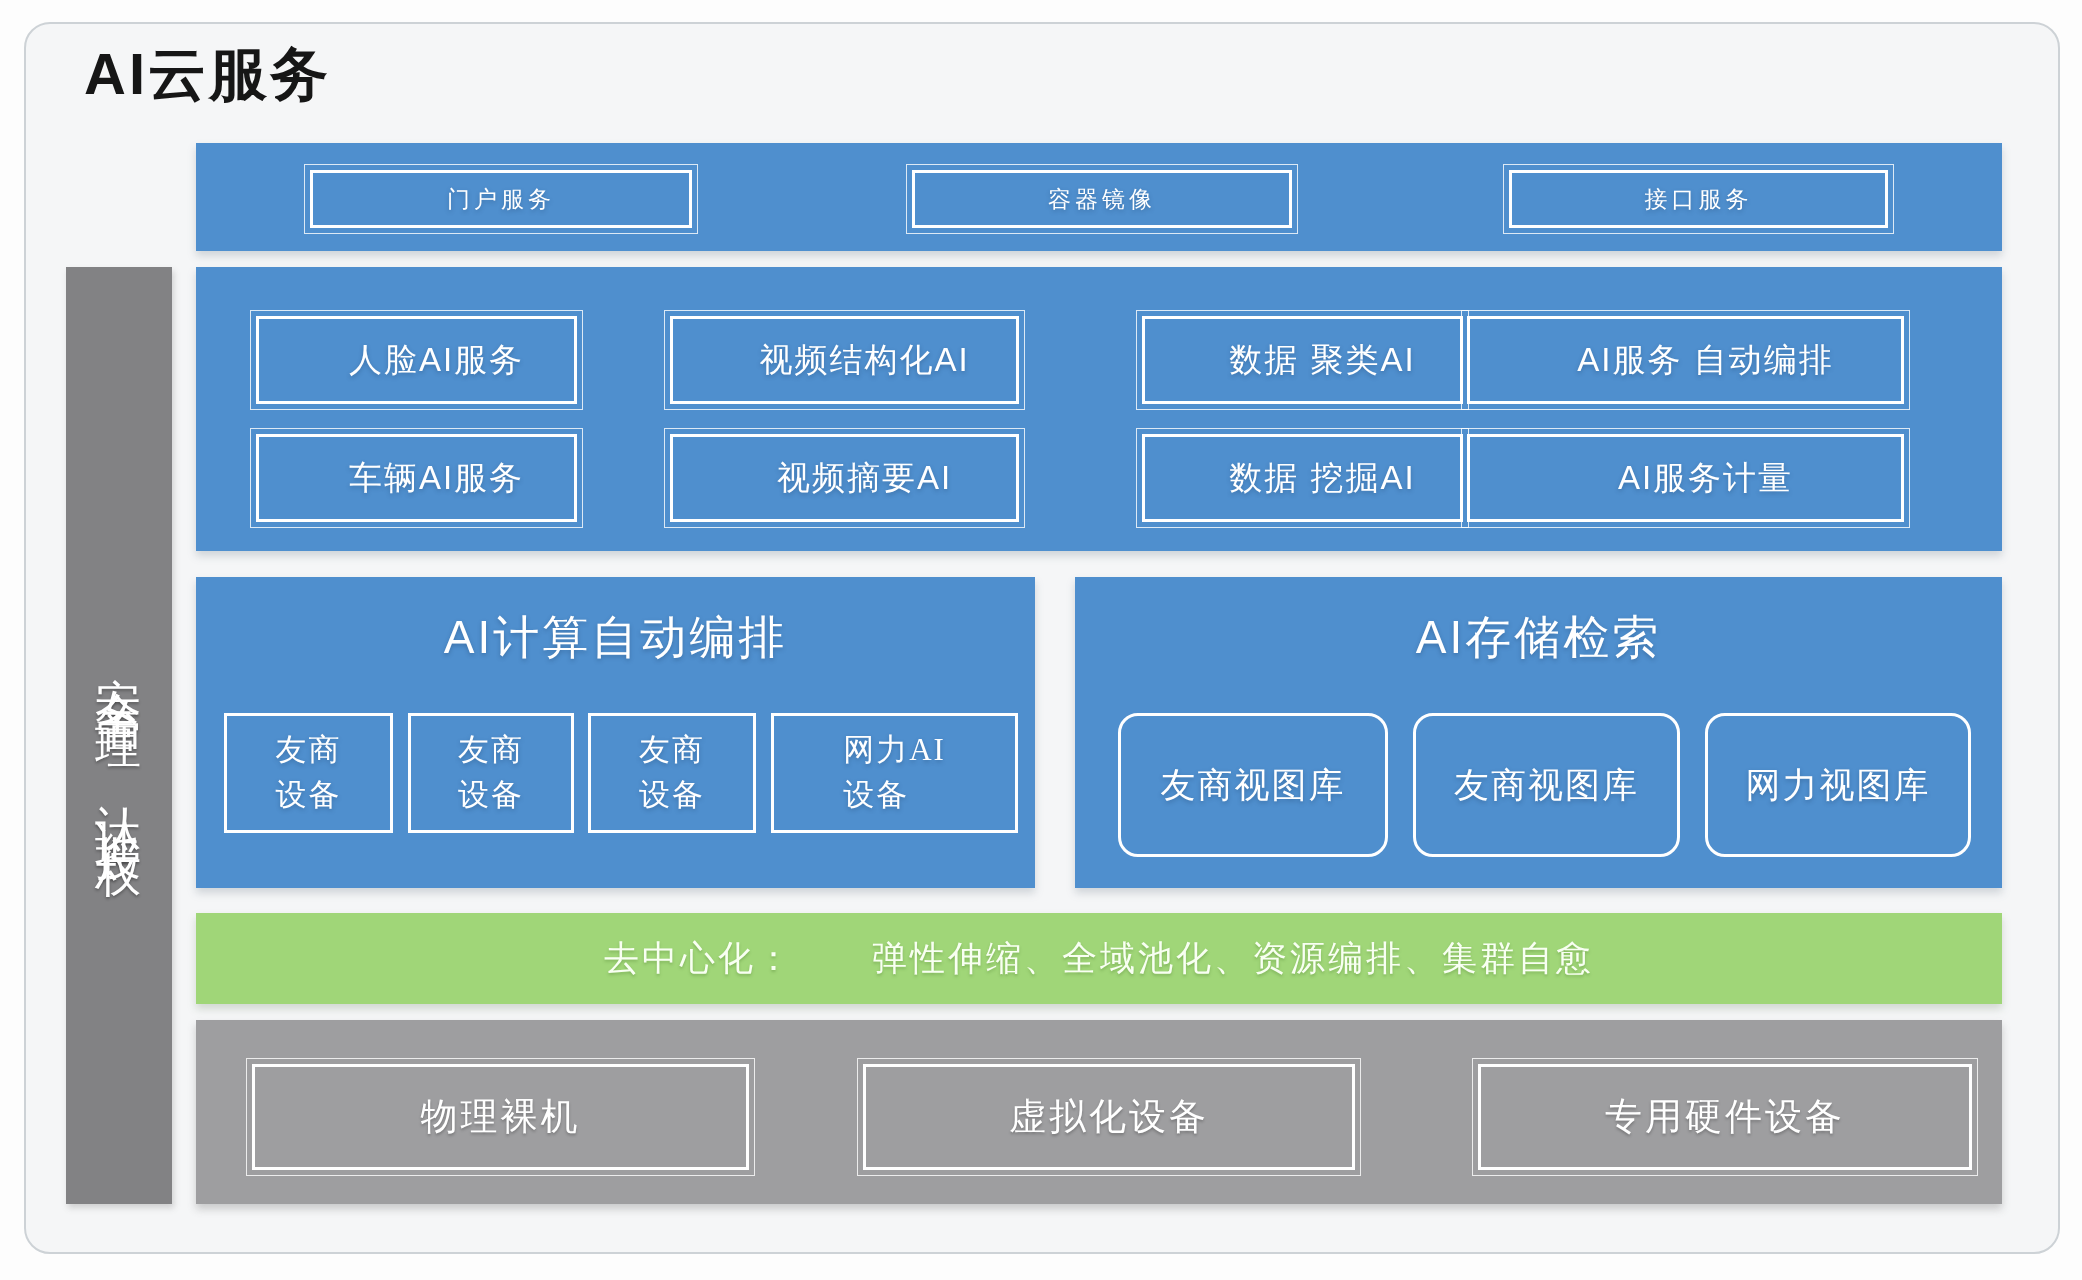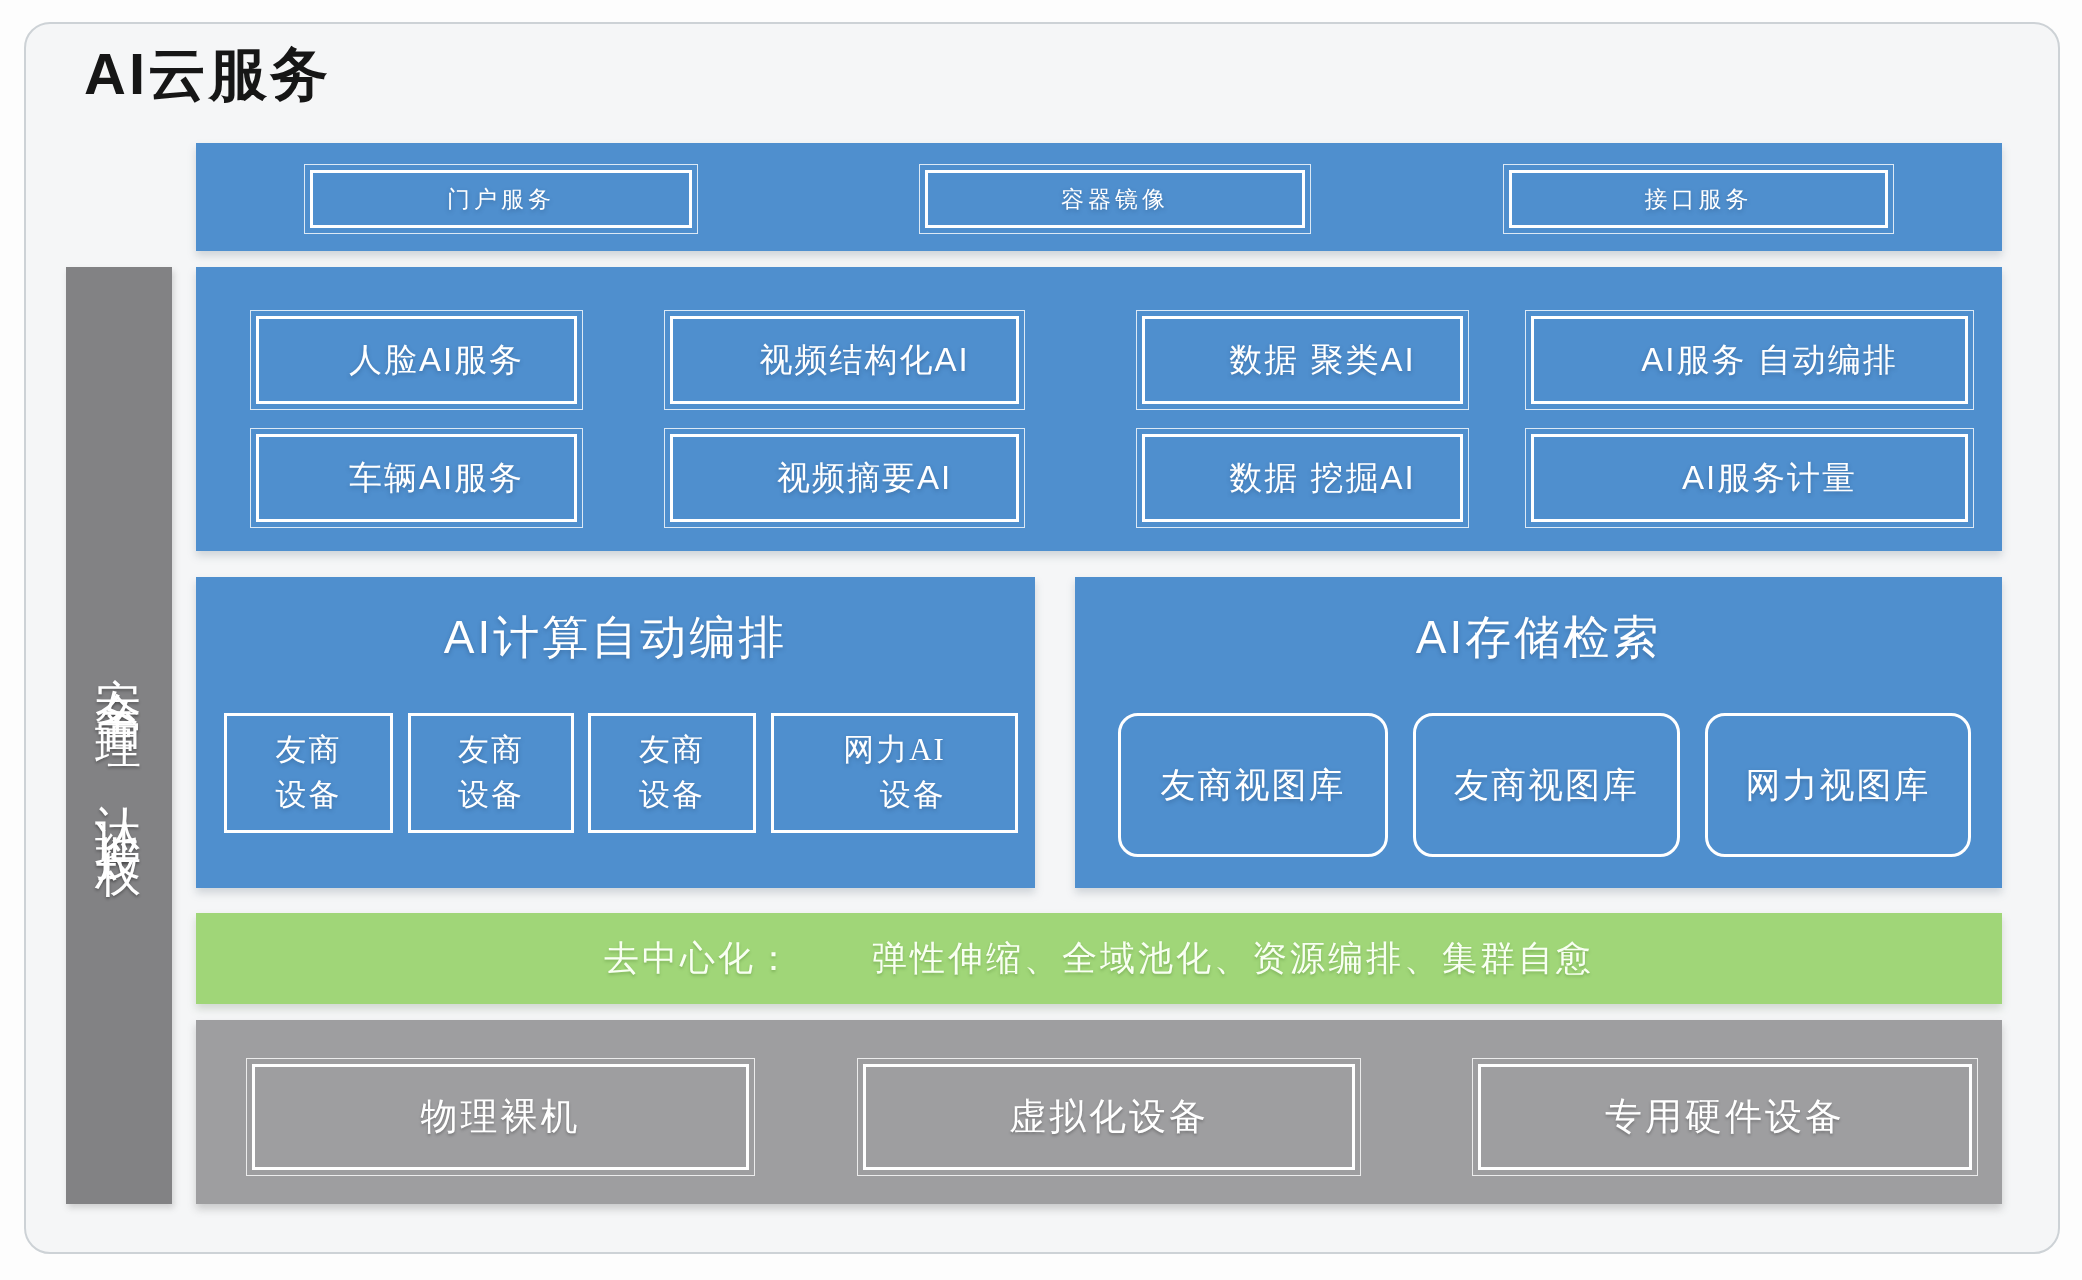--- a/index.html
+++ b/index.html
@@ -40,40 +40,40 @@
   }
   .sbox {  
     border:3px solid #ffffff;
     display:flex; align-items:center; justify-content:center;
     position:absolute;
   }
   
   .topbar { position:absolute; left:196px; top:143px; width:1806px; height:108px; }
   .topbar .pill { top:21px; height:70px; font-size:23px; letter-spacing:4px; }
   .pill-0 { left:108px;  width:394px; }
-  .pill-1 { left:710px;  width:392px;margin-left:13px; }
+  .pill-1 { left:710px;  width:392px; }
   .pill-2 { left:1307px; width:391px; }
   
   .services { position:absolute; left:196px; top:267px; width:1806px; height:284px; }
   .svc { height:100px; font-size:33px; letter-spacing:2px;padding-left:40px; }
   .svc.r1 { top:43px; } .svc.r2 { top:161px; }
   .svc.c1 { left:54px;   width:333px; }
   .svc.c2 { left:468px;  width:361px; }
   .svc.c3 { left:916px;  width:333px;margin-left:24px; }
-  .svc.c4 { left:1329px; width:449px; }
+  .svc.c4 { left:1265px; width:449px; }
   
   .midbox { position:absolute; top:577px; height:311px; }
   .mid-left  { left:196px;  width:839px; }
   .mid-right { left:1075px; width:927px; }
   .mid-title {
     position:absolute; top:30px; left:0; width:100%; text-align:center;
     font-size:46px; letter-spacing:3px;
   }
   .device { top:136px; height:120px; font-size:31px; line-height:1.45;
-            text-align:right; white-space:pre-line; letter-spacing:2px; }
+            text-align:left; white-space:pre-line; letter-spacing:2px; }
   .dev-0 { left:28px;  width:169px; }
   .dev-1 { left:212px; width:166px; }
   .dev-2 { left:392px; width:168px; }
   .dev-3 { left:575px; width:247px;font-family:Liberation Serif, serif; }
   .repo { top:136px; height:144px; font-size:35px; letter-spacing:2px;border-radius:20px; }
   .repo-0 { left:43px;  width:270px; }
   .repo-1 { left:338px; width:267px; }
   .repo-2 { left:630px; width:266px; }
   
   .greenbar {

